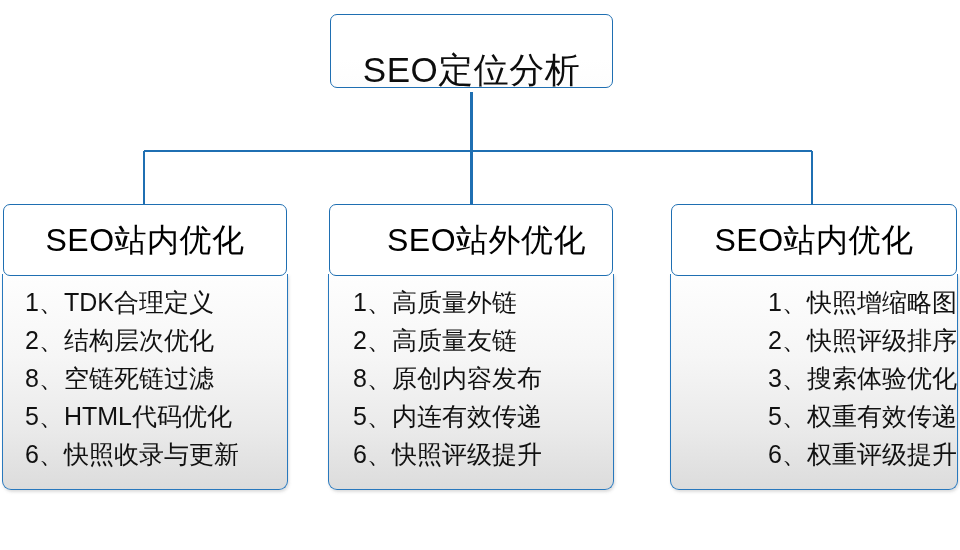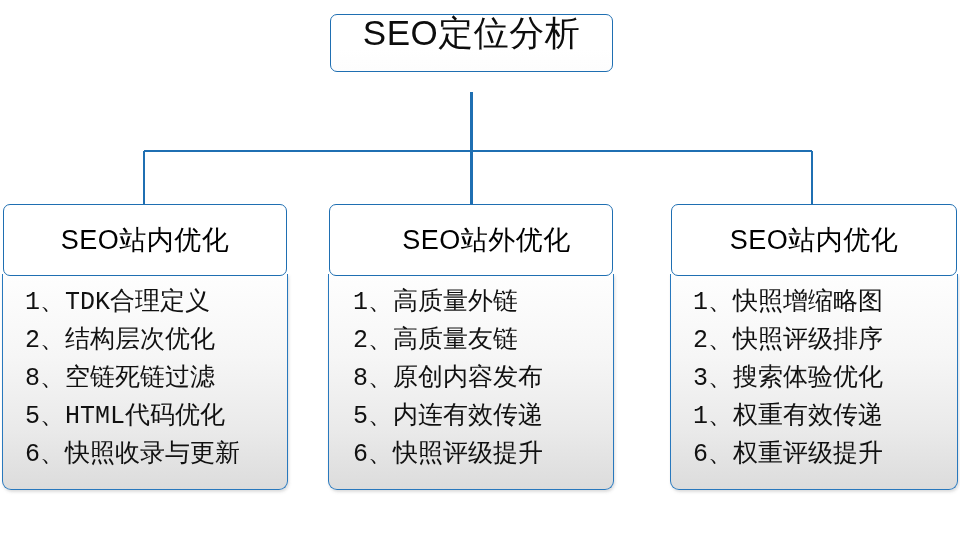--- a/index.html
+++ b/index.html
@@ -29,27 +29,27 @@
     height: 550px;
     pointer-events: none;
   }
 
   
   .root-node {
     position: absolute;
     left: 330px;
     top: 14px;
     width: 283px;
-    height: 58px;
+    height: 74px;
     box-sizing: border-box;
     border: 1.5px solid #1f6fb2;
     border-radius: 7px;
     background: linear-gradient(180deg, #ffffff 0%, #ffffff 60%, #fdfdfd 100%);
     display: flex;
-    align-items: flex-start;
+    align-items: flex-end;
     justify-content: center;
   }
   .root-label {
     font-size: 35px;
     color: #0d0d0d;
     letter-spacing: 0.5px;
     line-height: 1;
     white-space: nowrap;
   }
 
@@ -64,39 +64,38 @@
     border: 1.5px solid #1f6fb2;
     border-radius: 7px;
     background: #ffffff;
     display: flex;
     align-items: center;
     justify-content: center;
     position: relative;
     z-index: 2;
   }
   .column-header-label {
-    font-size: 27px;
+    font-size: 32px;
     color: #000000;
     line-height: 1;
     white-space: nowrap;
     letter-spacing: 0.5px;
   }
   .column-body {
     box-sizing: border-box;
     border: 1.5px solid #2878bd;
     border-top: none;
     border-bottom-left-radius: 9px;
     border-bottom-right-radius: 9px;
     background: linear-gradient(180deg, #fefefe 0%, #f6f6f6 38%, #eaeaea 72%, #dcdcdc 100%);
     padding: 16px 0 14px 0;
     margin-top: -2px;
     position: relative;
     z-index: 1;
     box-shadow: 1px 2px 3px rgba(120,120,120,0.25);
-    font-family: Liberation Mono, monospace;
   }
   .list-item {
     font-size: 25px;
     color: #111111;
     line-height: 1;
     padding: 0 0 0 22px;
     margin-bottom: 13px;
     white-space: nowrap;
   }
   .list-item:last-child {
@@ -106,21 +105,21 @@
   
   .col-0 { left: 2px;   width: 286px; }
   .col-1 { left: 328px; width: 286px; }
   .col-2 { left: 670px; width: 288px; }
 
   .col-0 .column-header { margin: 0 1px; }
   .col-1 .column-header { margin: 0 1px; padding-left: 31px; }
   .col-2 .column-header { margin: 0 1px; }
 
   .col-1 .list-item { padding-left: 24px; }
-  .col-2 .list-item { padding-left: 22px; }
+  .col-2 .list-item { padding-left: 22px; text-align: right; }
 </style>
 </head>
 <body>
 
 <div id="diagram">
 
   <svg id="connectors" viewBox="0 0 960 550" width="960" height="550">
     <g stroke="#1f6fb2" stroke-width="2.2" fill="none" shape-rendering="crispEdges">
 
       <line x1="471.5" y1="92" x2="471.5" y2="151"></line>
@@ -166,18 +165,18 @@
   </div>
 
   <div class="column col-2">
     <div class="column-header">
       <span class="column-header-label">SEO站内优化</span>
     </div>
     <div class="column-body">
       <div class="list-item">1、快照增缩略图</div>
       <div class="list-item">2、快照评级排序</div>
       <div class="list-item">3、搜索体验优化</div>
-      <div class="list-item">1、权重有效传递</div>
+      <div class="list-item">5、权重有效传递</div>
       <div class="list-item">6、权重评级提升</div>
     </div>
   </div>
 
 </div>
 
 </body></html>

